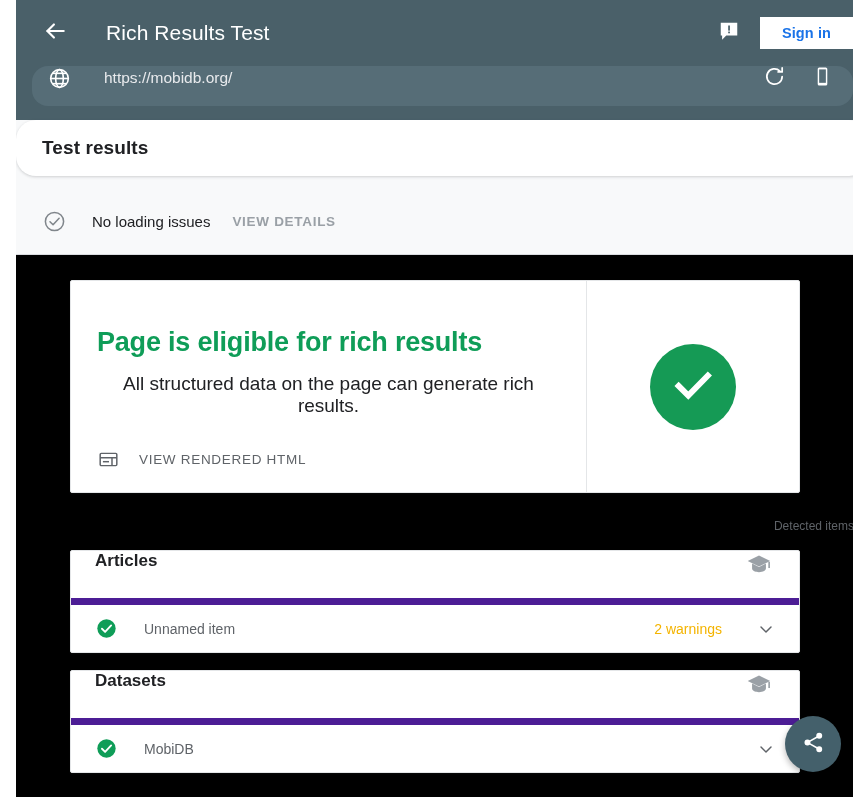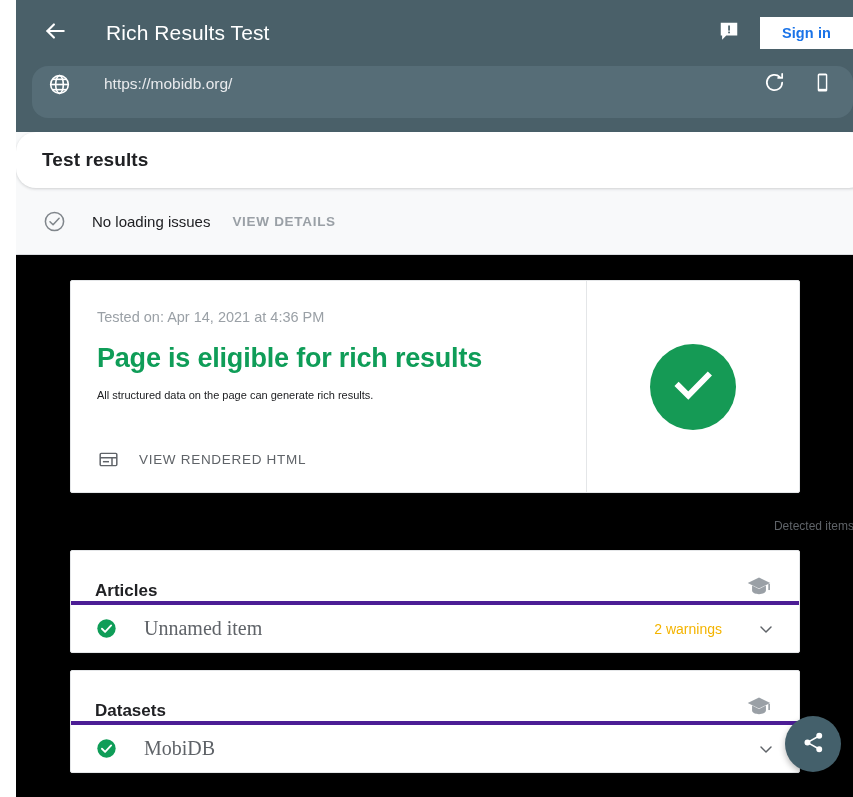--- a/index.html
+++ b/index.html
@@ -62,21 +62,21 @@
   }
 
   
   .urlbar-wrap {
     background: #4a6069;
     padding: 0 16px 14px 16px;
   }
   .urlbar {
     background: #566d77;
     border-radius: 16px;
-    height: 52px;
+    height: 40px;
     display: flex;
     align-items: center;
     padding: 0 16px 16px 14px;
   }
   .globe-icon { flex: 0 0 auto; width: 26px; height: 26px; display:flex; align-items:center; justify-content:center; }
   .url-text {
     color: #e8eaed;
     font-size: 15.5px;
     margin-left: 32px;
     flex: 1 1 auto;
@@ -165,23 +165,24 @@
     color: #9aa0a6;
   }
   .verdict {
     font-size: 27px;
     font-weight: 700;
     color: #0f9d58;
     margin-top: 18px;
     letter-spacing: -0.2px;
   }
   .verdict-sub {
-    font-size: 11px;
+    font-size: 19px;
     color: #202124;
     margin-top: 15px;
+    text-align: center;
   }
   .rendered-row {
     margin-top: auto;
     display: flex;
     align-items: center;
     cursor: pointer;
     padding-top: 26px;
   }
   .rendered-icon { width: 22px; height: 22px; display:flex; align-items:center; justify-content:center; flex:0 0 auto;}
   .rendered-label {
@@ -214,44 +215,43 @@
   .item-card {
     margin: 17px 54px 0 54px;
     background: #ffffff;
     border: 1px solid #e4e6e8;
     border-radius: 2px;
     box-shadow: 0 1px 2px rgba(60,64,67,0.15);
   }
   .item-head {
     height: 54px;
     display: flex;
-    align-items: flex-end;
+    align-items: flex-start;
     padding: 0 26px 0 24px;
-    border-bottom: 4px solid #4c1d95;
+    border-bottom: 7px solid #4c1d95;
   }
   .item-head-title {
     font-size: 17px;
     font-weight: 700;
     color: #202124;
   }
   .item-head-spacer { flex: 1 1 auto; }
   .type-icon { width: 28px; height: 28px; display:flex; align-items:center; justify-content:center; }
   .item-row {
     height: 47px;
     display: flex;
     align-items: center;
     padding: 0 22px 0 24px;
     cursor: pointer;
   }
   .row-check { width: 22px; height: 22px; flex:0 0 auto; display:flex; align-items:center; justify-content:center; }
   .row-label {
-    font-size: 20px;
+    font-size: 14px;
     color: #5f6368;
     margin-left: 27px;
-    font-family: Liberation Serif, serif;
   }
   .row-spacer { flex: 1 1 auto; }
   .row-warn {
     font-size: 14px;
     color: #f4b400;
     margin-right: 33px;
   }
   .row-chevron { width: 22px; height: 22px; display:flex; align-items:center; justify-content:center; flex:0 0 auto;}
 
   
@@ -373,21 +373,20 @@
           <circle cx="12" cy="12" r="9.5"></circle>
           <polyline points="7.3 12.2 10.5 15.4 16.8 8.6" stroke-linecap="round" stroke-linejoin="round"></polyline>
         </svg>
       </span>
       <span class="status-text">No loading issues</span>
       <span class="view-details">VIEW DETAILS</span>
     </div>
 
     <div class="summary-card">
       <div class="summary-left">
-        <div class="tested-on">Tested on: Apr 14, 2021 at 4:36 PM</div>
         <div class="verdict">Page is eligible for rich results</div>
         <div class="verdict-sub">All structured data on the page can generate rich results.</div>
         <div class="rendered-row">
           <span class="rendered-icon">
             <svg width="21" height="21" viewBox="0 0 24 24" fill="none" stroke="#5f6368" stroke-width="1.7">
               <rect x="2.5" y="5" width="19" height="14" rx="1.2"></rect>
               <line x1="2.5" y1="10" x2="21.5" y2="10"></line>
               <line x1="16" y1="10" x2="16" y2="19"></line>
               <line x1="5.6" y1="14.5" x2="12.6" y2="14.5"></line>
             </svg>

